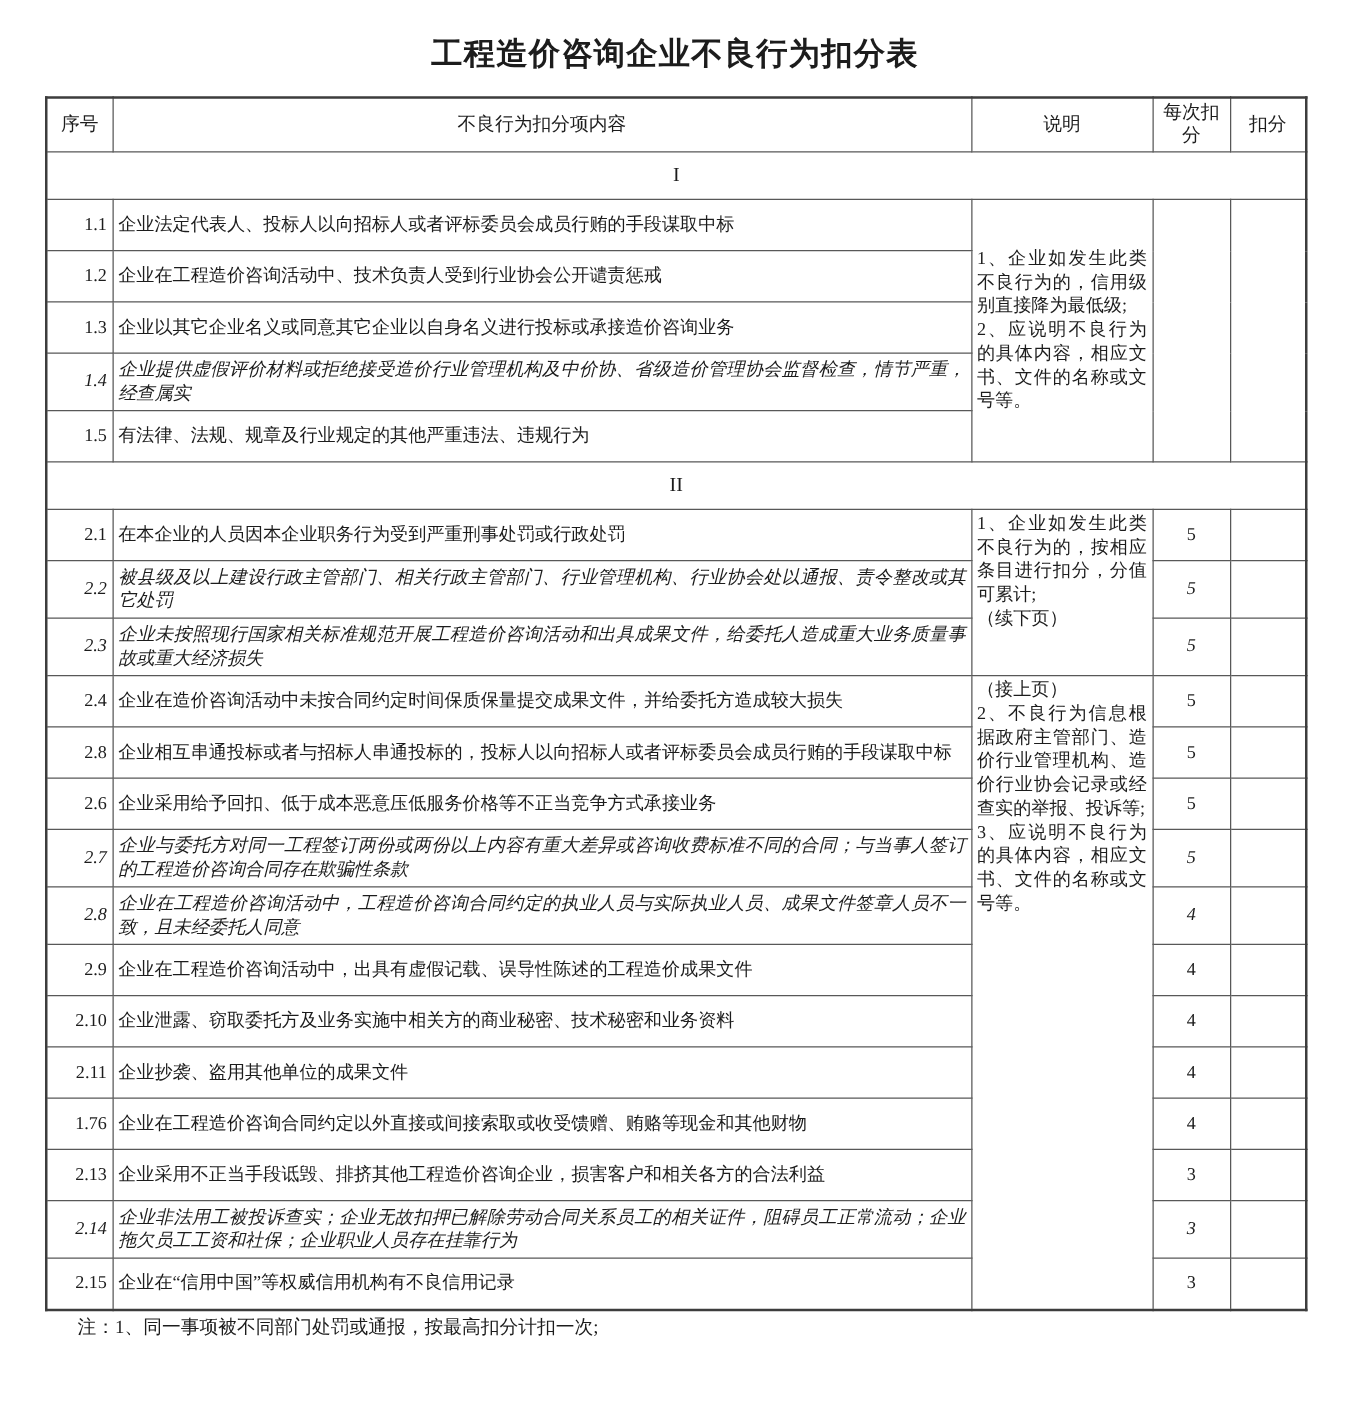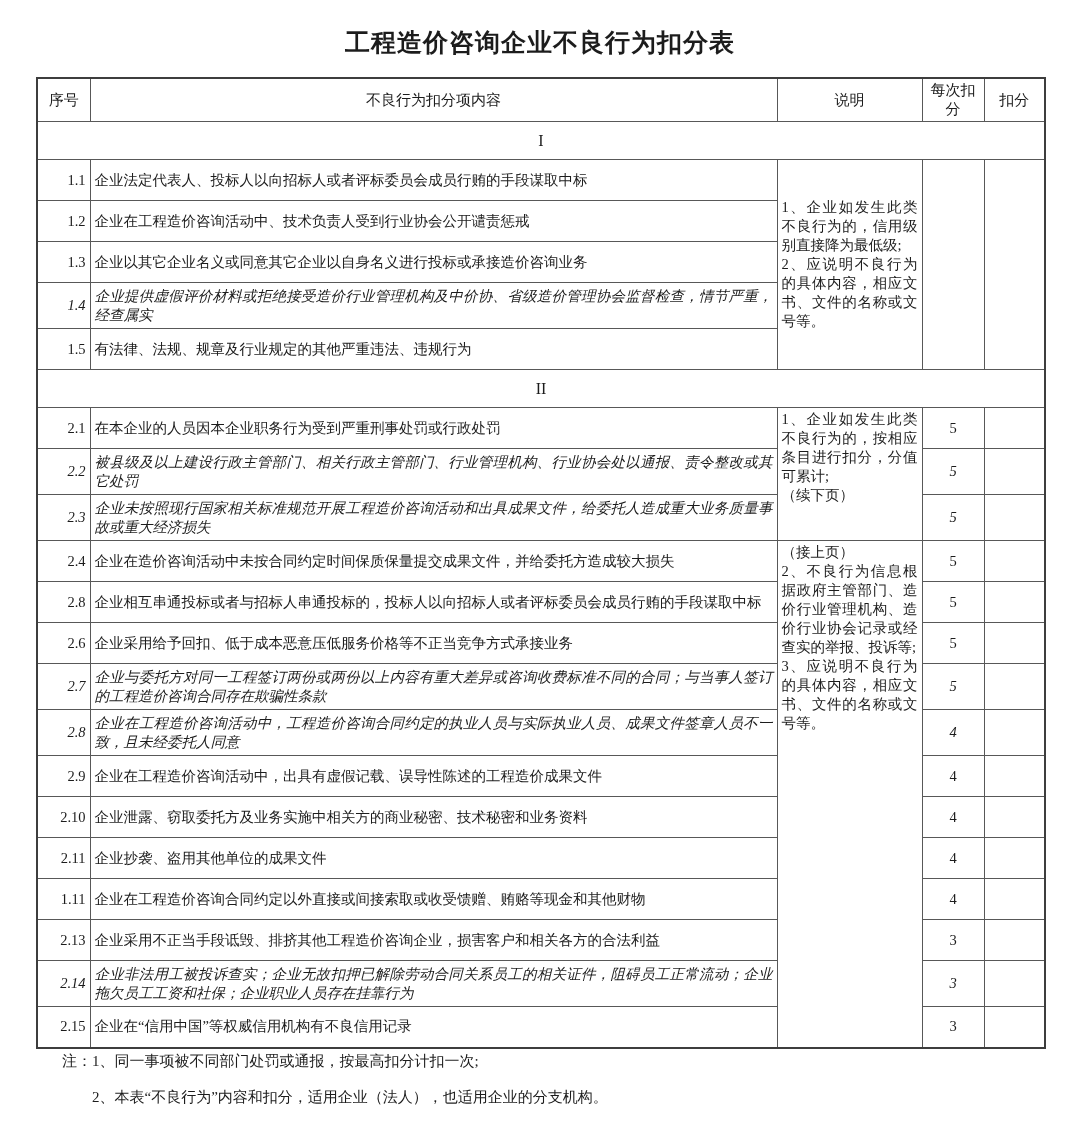--- a/index.html
+++ b/index.html
@@ -167,21 +167,21 @@
     <td class="per">4</td>
     <td class="score"></td>
   </tr>
   <tr class="r1">
     <td class="no">2.11</td>
     <td class="content">企业抄袭、盗用其他单位的成果文件</td>
     <td class="per">4</td>
     <td class="score"></td>
   </tr>
   <tr class="r1">
-    <td class="no">1.11</td>
+    <td class="no">1.76</td>
     <td class="content">企业在工程造价咨询合同约定以外直接或间接索取或收受馈赠、贿赂等现金和其他财物</td>
     <td class="per">4</td>
     <td class="score"></td>
   </tr>
   <tr class="r1">
     <td class="no">2.13</td>
     <td class="content">企业采用不正当手段诋毁、排挤其他工程造价咨询企业，损害客户和相关各方的合法利益</td>
     <td class="per">3</td>
     <td class="score"></td>
   </tr>
@@ -195,14 +195,13 @@
     <td class="no">2.15</td>
     <td class="content">企业在“信用中国”等权威信用机构有不良信用记录</td>
     <td class="per">3</td>
     <td class="score"></td>
   </tr>
   </tbody>
 </table>
 
 <div class="notes">
   <p class="l1">注：1、同一事项被不同部门处罚或通报，按最高扣分计扣一次;</p>
-  <p class="l2">2、本表“不良行为”内容和扣分，适用企业（法人），也适用企业的分支机构。</p>
 </div>
 
 </body></html>

